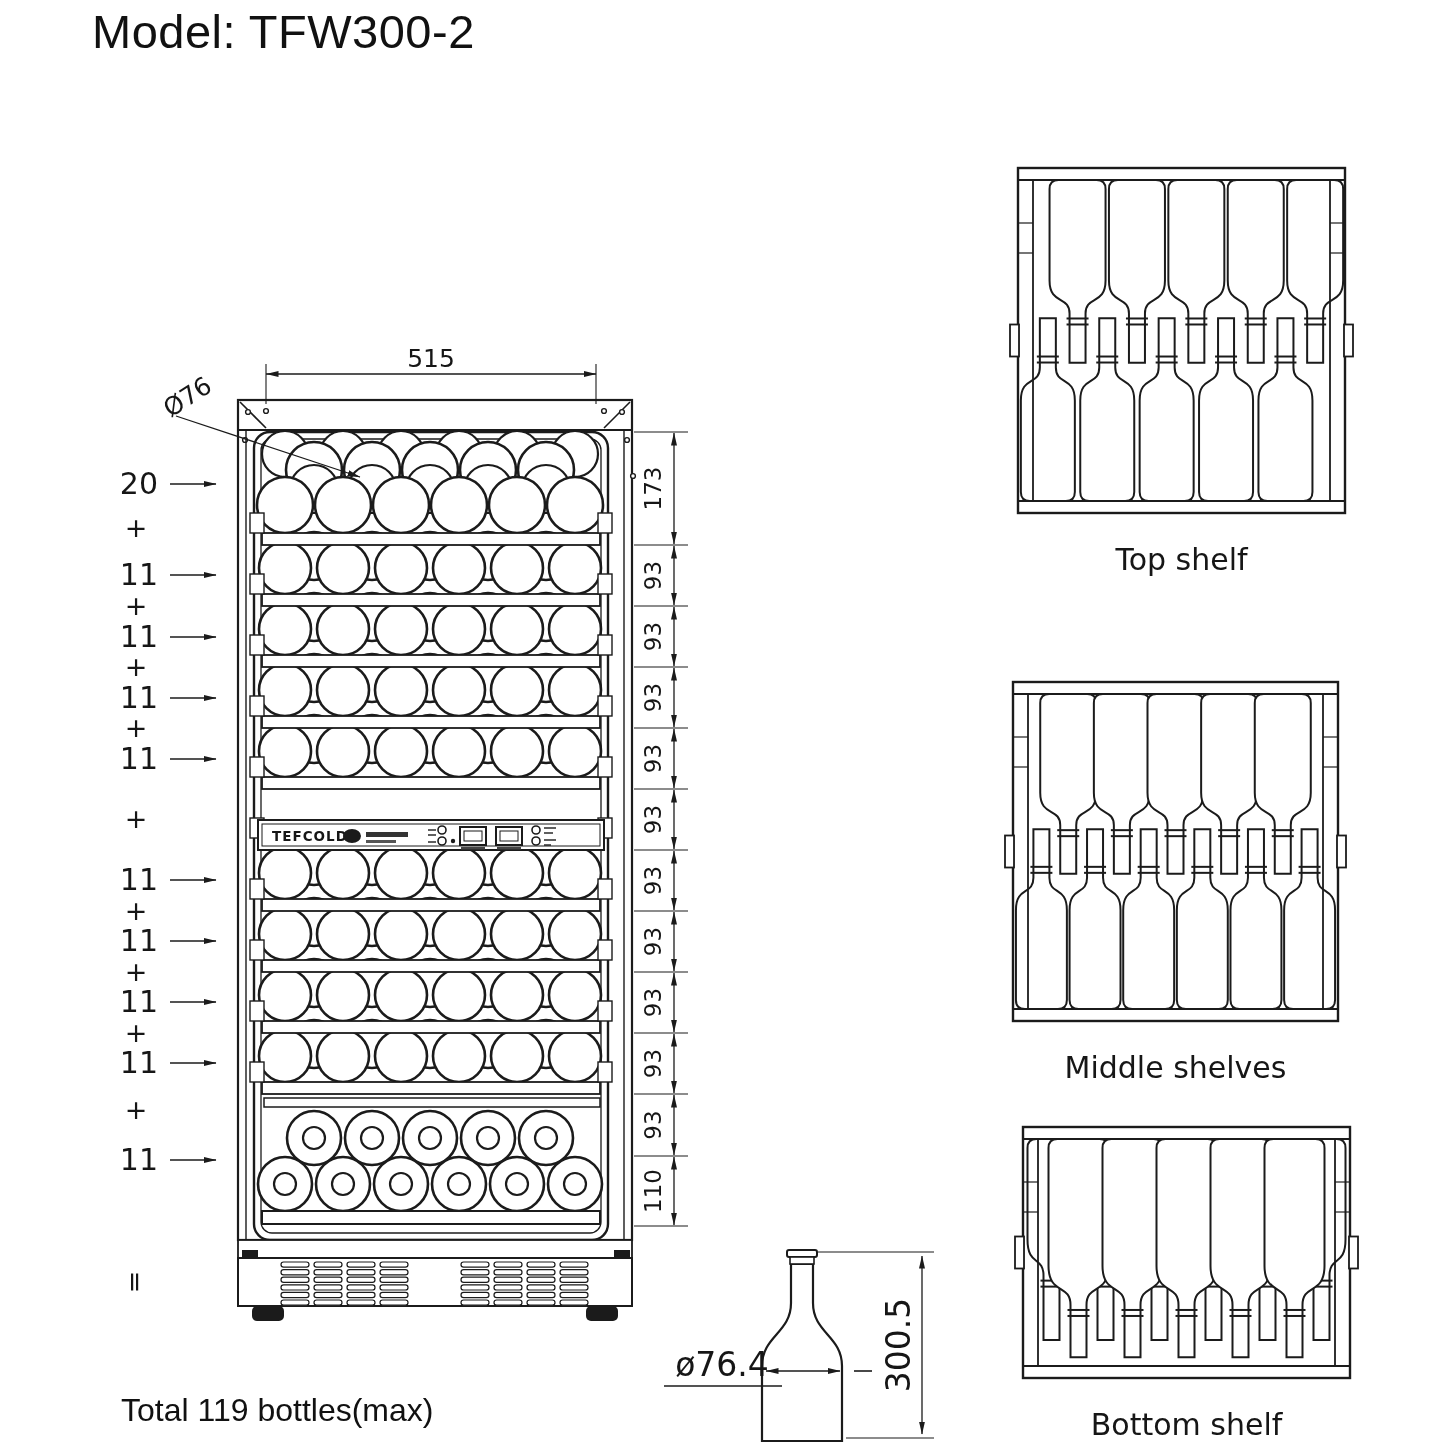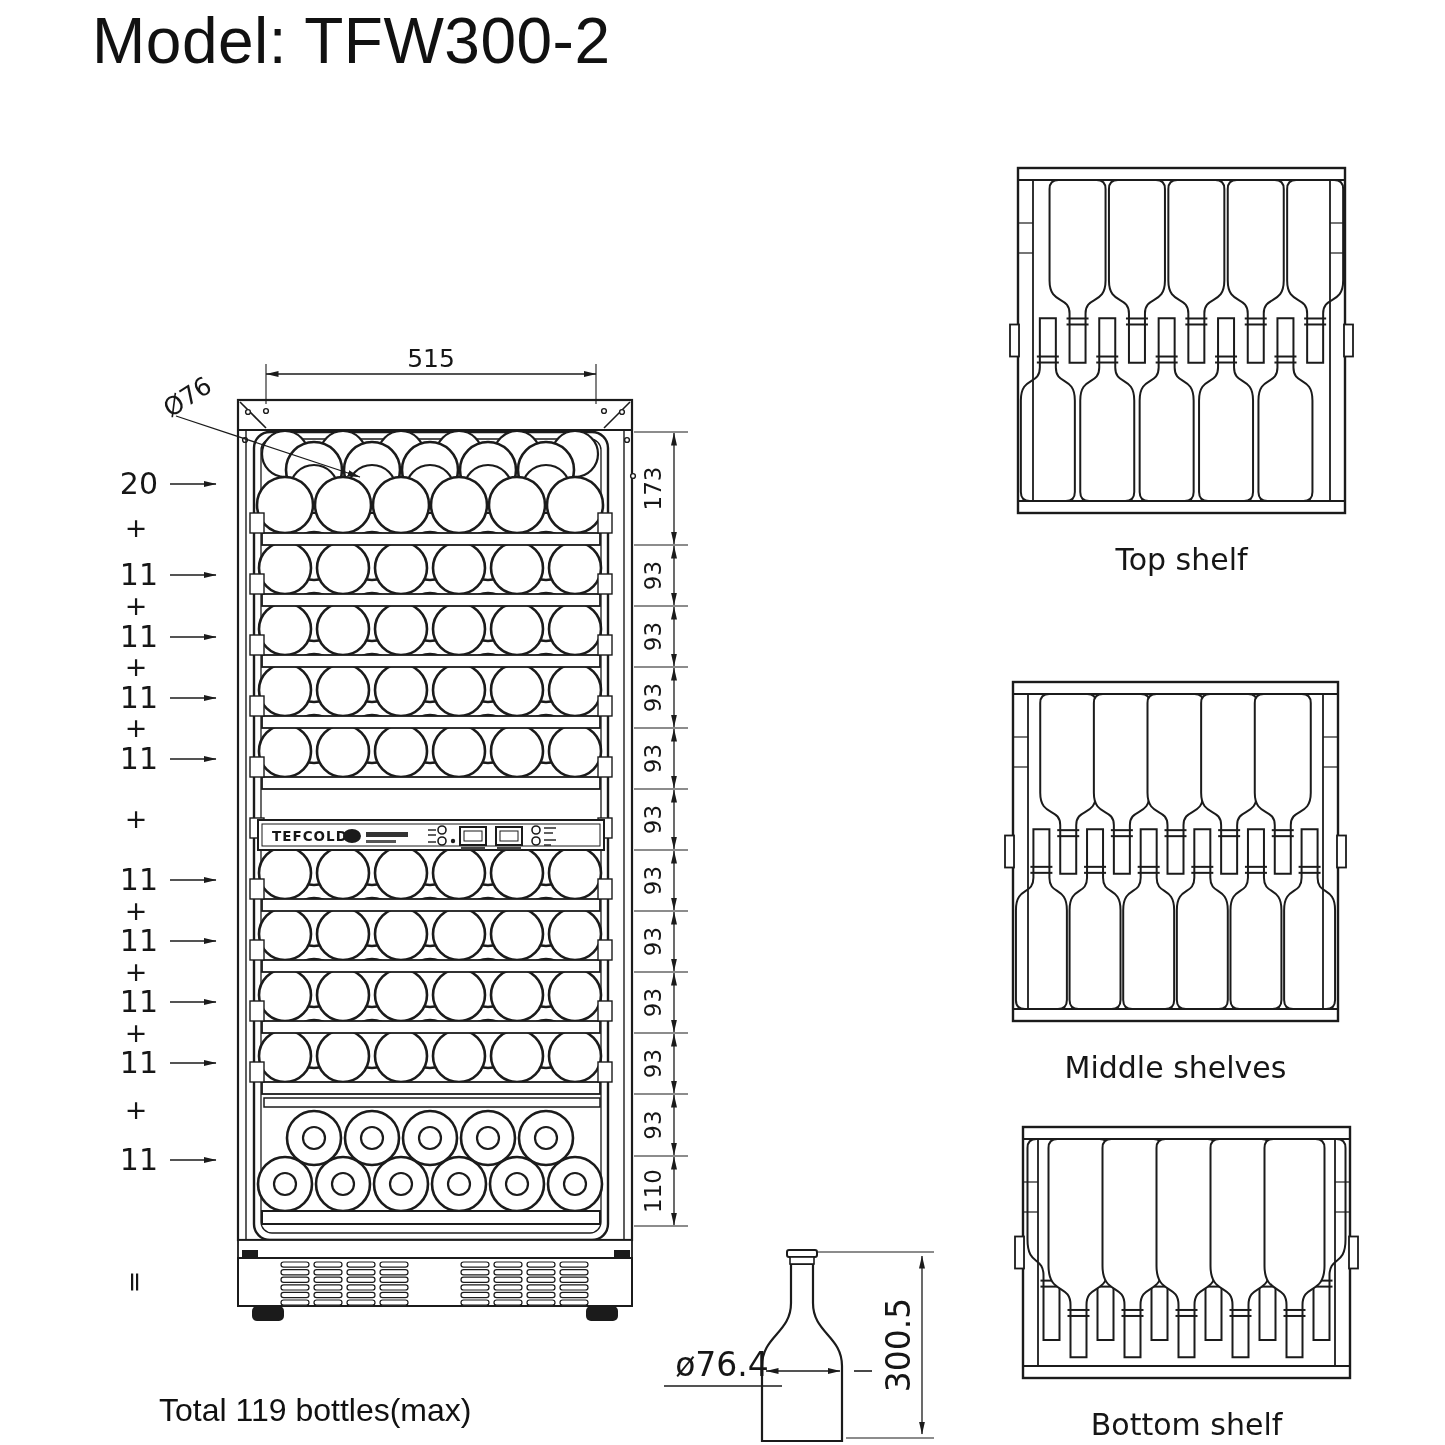--- a/index.html
+++ b/index.html
@@ -1,21 +1,21 @@
 <!DOCTYPE html>
 <html><head>
 <meta charset="utf-8">
 <style>
   html,body{margin:0;padding:0;background:#ffffff;}
   .stage{position:relative;width:1445px;height:1445px;background:#ffffff;overflow:hidden;
          font-family:"Liberation Sans",sans-serif;}
-  .page-title{position:absolute;left:92px;top:4px;font-size:64px;color:#111;
+  .page-title{position:absolute;left:92px;top:4px;font-size:47px;color:#111;
               letter-spacing:0.5px;font-family:"Liberation Sans",sans-serif;}
   .total-note{position:absolute;left:121px;top:1392px;font-size:32px;color:#111;
-              font-family:"Liberation Sans",sans-serif;margin-left:38px;}
+              font-family:"Liberation Sans",sans-serif;}
   svg{position:absolute;left:0;top:0;}
   text{font-family:"DejaVu Sans",sans-serif;}
 </style>
 </head>
 <body>
 
 <div class="stage">
   <div class="page-title">Model: TFW300-2</div>
   <div class="total-note">Total 119 bottles(max)</div>
   <svg id="drawing" width="1445" height="1445" viewBox="0 0 1445 1445">

